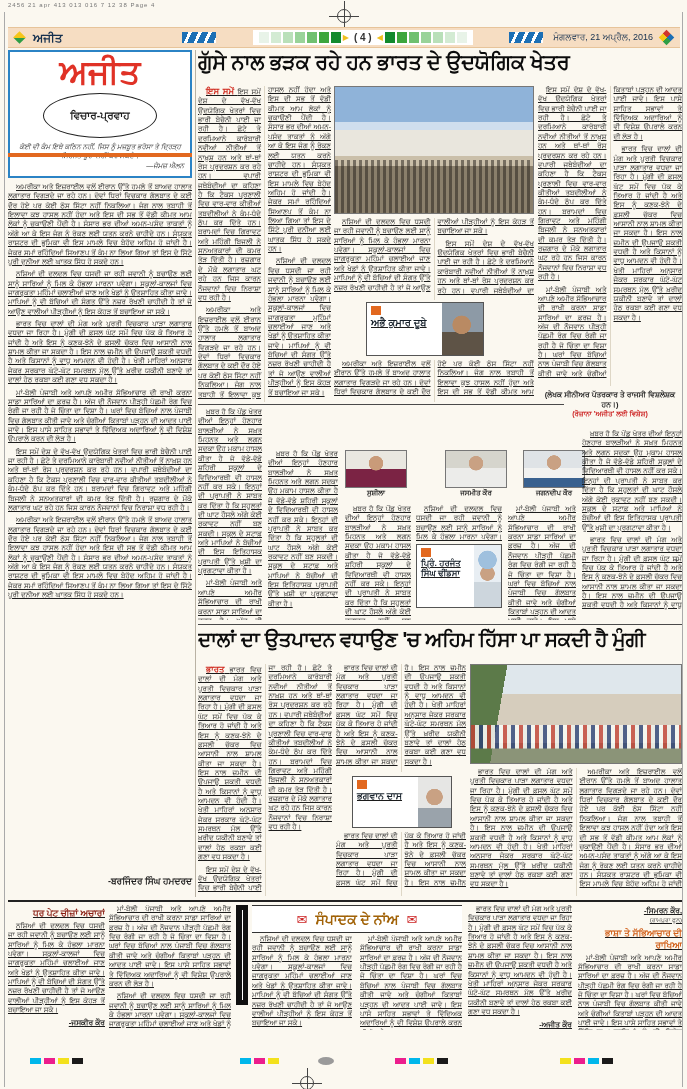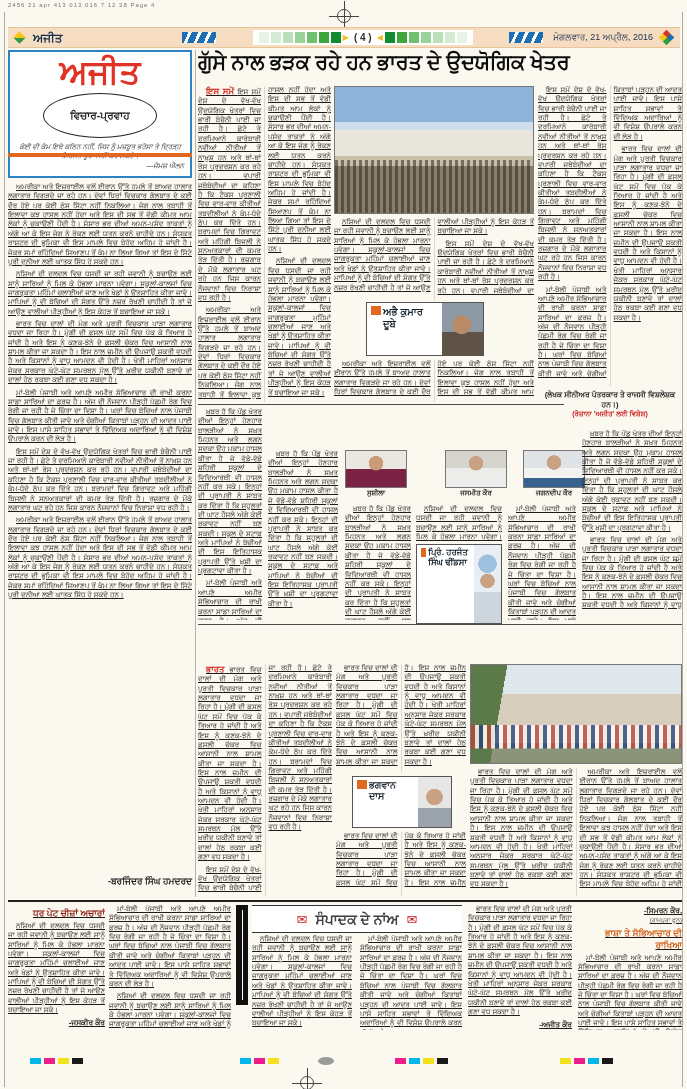--- a/index.html
+++ b/index.html
@@ -78,30 +78,30 @@
     linear-gradient(#e8eef3 0 60%,#cdd6dd 60%);}
   .ph-bhagwan{background:radial-gradient(circle at 50% 40%,#c9a183 0 8px,rgba(0,0,0,0) 8.5px),
     linear-gradient(#e6e6e4 0 62%,#9aa3ab 62%);}
   .ph-group{background:
     repeating-linear-gradient(90deg,rgba(200,60,50,.75) 0 4px,rgba(240,240,235,.9) 4px 8px,rgba(40,60,120,.75) 8px 12px,rgba(250,250,245,.9) 12px 16px) 0 80%/100% 24% no-repeat,
     linear-gradient(100deg,#5c7a49 0 16%,rgba(0,0,0,0) 16%),
     linear-gradient(#dfe7ec 0 30%,#d6cdbd 30% 62%,#c9cfb9 62% 80%,#8b9478 80%);}
   .caption{font-size:7px;font-weight:700;text-align:center;margin-top:1px;}
   
   .abox{border:1px solid #555;background:#fff;display:flex;overflow:hidden;box-sizing:border-box;}
-  .apad{padding:3px 4px;display:flex;flex-direction:row;gap:2px;flex:0 0 58%;}
+  .apad{padding:3px 4px;display:flex;flex-direction:column;gap:2px;flex:0 0 58%;text-decoration:underline;}
   .flagsq{width:10px;height:9px;background:#e2681f;}
   .aname{font-weight:800;font-size:10px;line-height:1.15;color:#17212b;}
   .aphoto{flex:1;}
   
   .vbar{background:#101010;}
   .vbar::after{content:"";position:absolute;left:50%;top:5px;bottom:5px;width:1px;background:#fff;}
   .banner{border-top:1.5px solid #333;border-bottom:1.5px solid #333;display:flex;align-items:center;
           justify-content:center;gap:8px;background:#fff;}
-  .banner .bt{font-size:14px;font-weight:800;color:#404040;}
+  .banner .bt{font-size:14px;font-weight:800;color:#a16207;}
   .env{color:#cc2222;font-size:13px;line-height:1;}
 </style>
 </head>
 <body>
 
 <div class="page">
 
   <div class="abs slug">2456 21 apr  413 013 016  7 12 38  Page 4</div>
   <div class="abs xhair" style="left:333px;top:5px;">
       <i></i>
@@ -206,37 +206,38 @@
   <figure class="abs" style="left:523px;top:450px;width:62px;margin:0;">
     <div class="photo ph-girl3" style="width:62px;height:38px;"></div>
     <figcaption class="caption">ਜਗਨਦੀਪ ਕੌਰ</figcaption>
   </figure>
   <div class="abs txt" style="left:345px;top:505px;width:66px;height:115px;">
     <p class="t">ਖ਼ਬਰ ਹੈ ਕਿ ਪੇਂਡੂ ਖੇਤਰ ਦੀਆਂ ਇਨ੍ਹਾਂ ਹੋਣਹਾਰ ਬਾਲੜੀਆਂ ਨੇ ਸਖ਼ਤ ਮਿਹਨਤ ਅਤੇ ਲਗਨ ਸਦਕਾ ਉਹ ਮੁਕਾਮ ਹਾਸਲ ਕੀਤਾ ਹੈ ਜੋ ਵੱਡੇ-ਵੱਡੇ ਸ਼ਹਿਰੀ ਸਕੂਲਾਂ ਦੇ ਵਿਦਿਆਰਥੀ ਵੀ ਹਾਸਲ ਨਹੀਂ ਕਰ ਸਕੇ। ਇਨ੍ਹਾਂ ਦੀ ਪ੍ਰਾਪਤੀ ਨੇ ਸਾਬਤ ਕਰ ਦਿੱਤਾ ਹੈ ਕਿ ਸਹੂਲਤਾਂ ਦੀ ਘਾਟ ਹੌਸਲੇ ਅੱਗੇ ਕੋਈ ਰੁਕਾਵਟ ਨਹੀਂ ਬਣ ਸਕਦੀ। ਸਕੂਲ ਦੇ ਸਟਾਫ਼ ਅਤੇ ਮਾਪਿਆਂ ਨੇ ਬੱਚੀਆਂ ਦੀ ਇਸ ਇਤਿਹਾਸਕ ਪ੍ਰਾਪਤੀ ਉੱਤੇ ਖ਼ੁਸ਼ੀ ਦਾ ਪ੍ਰਗਟਾਵਾ ਕੀਤਾ ਹੈ।</p>
   </div>
   <div class="abs txt" style="left:416px;top:505px;width:86px;height:36px;">
     <p class="t">ਨਸ਼ਿਆਂ ਦੀ ਦਲਦਲ ਵਿਚ ਧਸਦੀ ਜਾ ਰਹੀ ਜਵਾਨੀ ਨੂੰ ਬਚਾਉਣ ਲਈ ਸਾਨੂੰ ਸਾਰਿਆਂ ਨੂੰ ਮਿਲ ਕੇ ਹੰਭਲਾ ਮਾਰਨਾ ਪਵੇਗਾ। ਸਕੂਲਾਂ-ਕਾਲਜਾਂ ਵਿਚ ਜਾਗਰੂਕਤਾ ਮੁਹਿੰਮਾਂ ਚਲਾਈਆਂ ਜਾਣ ਅਤੇ ਖੇਡਾਂ ਨੂੰ ਉਤਸ਼ਾਹਿਤ ਕੀਤਾ ਜਾਵੇ। ਮਾਪਿਆਂ ਨੂੰ ਵੀ ਬੱਚਿਆਂ ਦੀ ਸੰਗਤ ਉੱਤੇ ਨਜ਼ਰ ਰੱਖਣੀ ਚਾਹੀਦੀ ਹੈ ਤਾਂ ਜੋ ਆਉਣ ਵਾਲੀਆਂ ਪੀੜ੍ਹੀਆਂ ਨੂੰ ਇਸ ਕੋਹੜ ਤੋਂ ਬਚਾਇਆ ਜਾ ਸਕੇ।</p>
   </div>
-  <div class="abs abox" style="left:416px;top:544px;width:86px;height:80px;">
+  <div class="abs abox" style="left:416px;top:544px;width:86px;height:64px;">
     <div class="apad">
       <span class="flagsq"></span>
       <span class="aname" style="font-size:8.5px;">ਪ੍ਰਿੰ. ਹਰਜੰਤ ਸਿੰਘ ਢੀਂਡਸਾ</span>
     </div>
     <div class="aphoto ph-turban"></div>
   </div>
   <div class="abs txt" style="left:508px;top:505px;width:68px;height:115px;">
     <p class="t">ਮਾਂ-ਬੋਲੀ ਪੰਜਾਬੀ ਅਤੇ ਆਪਣੇ ਅਮੀਰ ਸੱਭਿਆਚਾਰ ਦੀ ਰਾਖੀ ਕਰਨਾ ਸਾਡਾ ਸਾਰਿਆਂ ਦਾ ਫ਼ਰਜ਼ ਹੈ। ਅੱਜ ਦੀ ਨੌਜਵਾਨ ਪੀੜ੍ਹੀ ਪੱਛਮੀ ਰੰਗ ਵਿਚ ਰੰਗੀ ਜਾ ਰਹੀ ਹੈ ਜੋ ਚਿੰਤਾ ਦਾ ਵਿਸ਼ਾ ਹੈ। ਘਰਾਂ ਵਿਚ ਬੱਚਿਆਂ ਨਾਲ ਪੰਜਾਬੀ ਵਿਚ ਗੱਲਬਾਤ ਕੀਤੀ ਜਾਵੇ ਅਤੇ ਚੰਗੀਆਂ ਕਿਤਾਬਾਂ ਪੜ੍ਹਨ ਦੀ ਆਦਤ ਪਾਈ ਜਾਵੇ। ਇਸ ਪਾਸੇ ਸਾਹਿਤ ਸਭਾਵਾਂ ਤੇ ਵਿੱਦਿਅਕ ਅਦਾਰਿਆਂ ਨੂੰ ਵੀ ਵਿਸ਼ੇਸ਼ ਉਪਰਾਲੇ ਕਰਨ ਦੀ ਲੋੜ ਹੈ।</p>
   </div>
   <div class="abs txt c2" style="left:582px;top:430px;width:100px;height:190px;column-count:1;">
     <p class="t">ਖ਼ਬਰ ਹੈ ਕਿ ਪੇਂਡੂ ਖੇਤਰ ਦੀਆਂ ਇਨ੍ਹਾਂ ਹੋਣਹਾਰ ਬਾਲੜੀਆਂ ਨੇ ਸਖ਼ਤ ਮਿਹਨਤ ਅਤੇ ਲਗਨ ਸਦਕਾ ਉਹ ਮੁਕਾਮ ਹਾਸਲ ਕੀਤਾ ਹੈ ਜੋ ਵੱਡੇ-ਵੱਡੇ ਸ਼ਹਿਰੀ ਸਕੂਲਾਂ ਦੇ ਵਿਦਿਆਰਥੀ ਵੀ ਹਾਸਲ ਨਹੀਂ ਕਰ ਸਕੇ। ਇਨ੍ਹਾਂ ਦੀ ਪ੍ਰਾਪਤੀ ਨੇ ਸਾਬਤ ਕਰ ਦਿੱਤਾ ਹੈ ਕਿ ਸਹੂਲਤਾਂ ਦੀ ਘਾਟ ਹੌਸਲੇ ਅੱਗੇ ਕੋਈ ਰੁਕਾਵਟ ਨਹੀਂ ਬਣ ਸਕਦੀ। ਸਕੂਲ ਦੇ ਸਟਾਫ਼ ਅਤੇ ਮਾਪਿਆਂ ਨੇ ਬੱਚੀਆਂ ਦੀ ਇਸ ਇਤਿਹਾਸਕ ਪ੍ਰਾਪਤੀ ਉੱਤੇ ਖ਼ੁਸ਼ੀ ਦਾ ਪ੍ਰਗਟਾਵਾ ਕੀਤਾ ਹੈ।</p>
     <p class="t">ਭਾਰਤ ਵਿਚ ਦਾਲਾਂ ਦੀ ਮੰਗ ਅਤੇ ਪੂਰਤੀ ਵਿਚਕਾਰ ਪਾੜਾ ਲਗਾਤਾਰ ਵਧਦਾ ਜਾ ਰਿਹਾ ਹੈ। ਮੂੰਗੀ ਦੀ ਫ਼ਸਲ ਘੱਟ ਸਮੇਂ ਵਿਚ ਪੱਕ ਕੇ ਤਿਆਰ ਹੋ ਜਾਂਦੀ ਹੈ ਅਤੇ ਇਸ ਨੂੰ ਕਣਕ-ਝੋਨੇ ਦੇ ਫ਼ਸਲੀ ਚੱਕਰ ਵਿਚ ਆਸਾਨੀ ਨਾਲ ਸ਼ਾਮਲ ਕੀਤਾ ਜਾ ਸਕਦਾ ਹੈ। ਇਸ ਨਾਲ ਜ਼ਮੀਨ ਦੀ ਉਪਜਾਊ ਸ਼ਕਤੀ ਵਧਦੀ ਹੈ ਅਤੇ ਕਿਸਾਨਾਂ ਨੂੰ ਵਾਧੂ ਆਮਦਨ ਵੀ ਹੁੰਦੀ ਹੈ। ਖੇਤੀ ਮਾਹਿਰਾਂ ਅਨੁਸਾਰ ਜੇਕਰ ਸਰਕਾਰ ਘੱਟੋ-ਘੱਟ ਸਮਰਥਨ ਮੁੱਲ ਉੱਤੇ ਖ਼ਰੀਦ ਯਕੀਨੀ ਬਣਾਵੇ ਤਾਂ ਦਾਲਾਂ ਹੇਠ ਰਕਬਾ ਕਈ ਗੁਣਾ ਵਧ ਸਕਦਾ ਹੈ।</p>
   </div>
 
   <div class="abs hrule" style="left:198px;top:624px;width:484px;"></div>
 
+  <h2 class="abs head1" style="left:198px;top:628px;width:484px;font-size:20px;margin:0;">ਦਾਲਾਂ ਦਾ ਉਤਪਾਦਨ ਵਧਾਉਣ 'ਚ ਅਹਿਮ ਹਿੱਸਾ ਪਾ ਸਕਦੀ ਹੈ ਮੂੰਗੀ</h2>
   <div class="abs photo ph-group" style="left:470px;top:664px;width:212px;height:100px;"></div>
   <div class="abs txt c2" style="left:198px;top:664px;width:134px;height:232px;">
     <p class="t"><span class="lead">ਭਾਰਤ</span> <span>ਭਾਰਤ ਵਿਚ ਦਾਲਾਂ ਦੀ ਮੰਗ ਅਤੇ ਪੂਰਤੀ ਵਿਚਕਾਰ ਪਾੜਾ ਲਗਾਤਾਰ ਵਧਦਾ ਜਾ ਰਿਹਾ ਹੈ। ਮੂੰਗੀ ਦੀ ਫ਼ਸਲ ਘੱਟ ਸਮੇਂ ਵਿਚ ਪੱਕ ਕੇ ਤਿਆਰ ਹੋ ਜਾਂਦੀ ਹੈ ਅਤੇ ਇਸ ਨੂੰ ਕਣਕ-ਝੋਨੇ ਦੇ ਫ਼ਸਲੀ ਚੱਕਰ ਵਿਚ ਆਸਾਨੀ ਨਾਲ ਸ਼ਾਮਲ ਕੀਤਾ ਜਾ ਸਕਦਾ ਹੈ। ਇਸ ਨਾਲ ਜ਼ਮੀਨ ਦੀ ਉਪਜਾਊ ਸ਼ਕਤੀ ਵਧਦੀ ਹੈ ਅਤੇ ਕਿਸਾਨਾਂ ਨੂੰ ਵਾਧੂ ਆਮਦਨ ਵੀ ਹੁੰਦੀ ਹੈ। ਖੇਤੀ ਮਾਹਿਰਾਂ ਅਨੁਸਾਰ ਜੇਕਰ ਸਰਕਾਰ ਘੱਟੋ-ਘੱਟ ਸਮਰਥਨ ਮੁੱਲ ਉੱਤੇ ਖ਼ਰੀਦ ਯਕੀਨੀ ਬਣਾਵੇ ਤਾਂ ਦਾਲਾਂ ਹੇਠ ਰਕਬਾ ਕਈ ਗੁਣਾ ਵਧ ਸਕਦਾ ਹੈ।</span></p>
     <p class="t">ਇਸ ਸਮੇਂ ਦੇਸ਼ ਦੇ ਵੱਖ-ਵੱਖ ਉਦਯੋਗਿਕ ਖੇਤਰਾਂ ਵਿਚ ਭਾਰੀ ਬੇਚੈਨੀ ਪਾਈ ਜਾ ਰਹੀ ਹੈ। ਛੋਟੇ ਤੇ ਦਰਮਿਆਨੇ ਕਾਰੋਬਾਰੀ ਨਵੀਆਂ ਨੀਤੀਆਂ ਤੋਂ ਨਾਖ਼ੁਸ਼ ਹਨ ਅਤੇ ਥਾਂ-ਥਾਂ ਰੋਸ ਪ੍ਰਦਰਸ਼ਨ ਕਰ ਰਹੇ ਹਨ। ਵਪਾਰੀ ਜਥੇਬੰਦੀਆਂ ਦਾ ਕਹਿਣਾ ਹੈ ਕਿ ਟੈਕਸ ਪ੍ਰਣਾਲੀ ਵਿਚ ਵਾਰ-ਵਾਰ ਕੀਤੀਆਂ ਤਬਦੀਲੀਆਂ ਨੇ ਕੰਮ-ਧੰਦੇ ਠੱਪ ਕਰ ਦਿੱਤੇ ਹਨ। ਬਰਾਮਦਾਂ ਵਿਚ ਗਿਰਾਵਟ ਅਤੇ ਮਹਿੰਗੀ ਬਿਜਲੀ ਨੇ ਸਨਅਤਕਾਰਾਂ ਦੀ ਕਮਰ ਤੋੜ ਦਿੱਤੀ ਹੈ। ਰੁਜ਼ਗਾਰ ਦੇ ਮੌਕੇ ਲਗਾਤਾਰ ਘਟ ਰਹੇ ਹਨ ਜਿਸ ਕਾਰਨ ਨੌਜਵਾਨਾਂ ਵਿਚ ਨਿਰਾਸ਼ਾ ਵਧ ਰਹੀ ਹੈ।</p>
   </div>
   <div class="abs txt c2" style="left:336px;top:664px;width:130px;height:108px;">
     <p class="t">ਭਾਰਤ ਵਿਚ ਦਾਲਾਂ ਦੀ ਮੰਗ ਅਤੇ ਪੂਰਤੀ ਵਿਚਕਾਰ ਪਾੜਾ ਲਗਾਤਾਰ ਵਧਦਾ ਜਾ ਰਿਹਾ ਹੈ। ਮੂੰਗੀ ਦੀ ਫ਼ਸਲ ਘੱਟ ਸਮੇਂ ਵਿਚ ਪੱਕ ਕੇ ਤਿਆਰ ਹੋ ਜਾਂਦੀ ਹੈ ਅਤੇ ਇਸ ਨੂੰ ਕਣਕ-ਝੋਨੇ ਦੇ ਫ਼ਸਲੀ ਚੱਕਰ ਵਿਚ ਆਸਾਨੀ ਨਾਲ ਸ਼ਾਮਲ ਕੀਤਾ ਜਾ ਸਕਦਾ ਹੈ। ਇਸ ਨਾਲ ਜ਼ਮੀਨ ਦੀ ਉਪਜਾਊ ਸ਼ਕਤੀ ਵਧਦੀ ਹੈ ਅਤੇ ਕਿਸਾਨਾਂ ਨੂੰ ਵਾਧੂ ਆਮਦਨ ਵੀ ਹੁੰਦੀ ਹੈ। ਖੇਤੀ ਮਾਹਿਰਾਂ ਅਨੁਸਾਰ ਜੇਕਰ ਸਰਕਾਰ ਘੱਟੋ-ਘੱਟ ਸਮਰਥਨ ਮੁੱਲ ਉੱਤੇ ਖ਼ਰੀਦ ਯਕੀਨੀ ਬਣਾਵੇ ਤਾਂ ਦਾਲਾਂ ਹੇਠ ਰਕਬਾ ਕਈ ਗੁਣਾ ਵਧ ਸਕਦਾ ਹੈ।</p>
   </div>
   <div class="abs abox" style="left:352px;top:776px;width:100px;height:52px;">
     <div class="apad">

